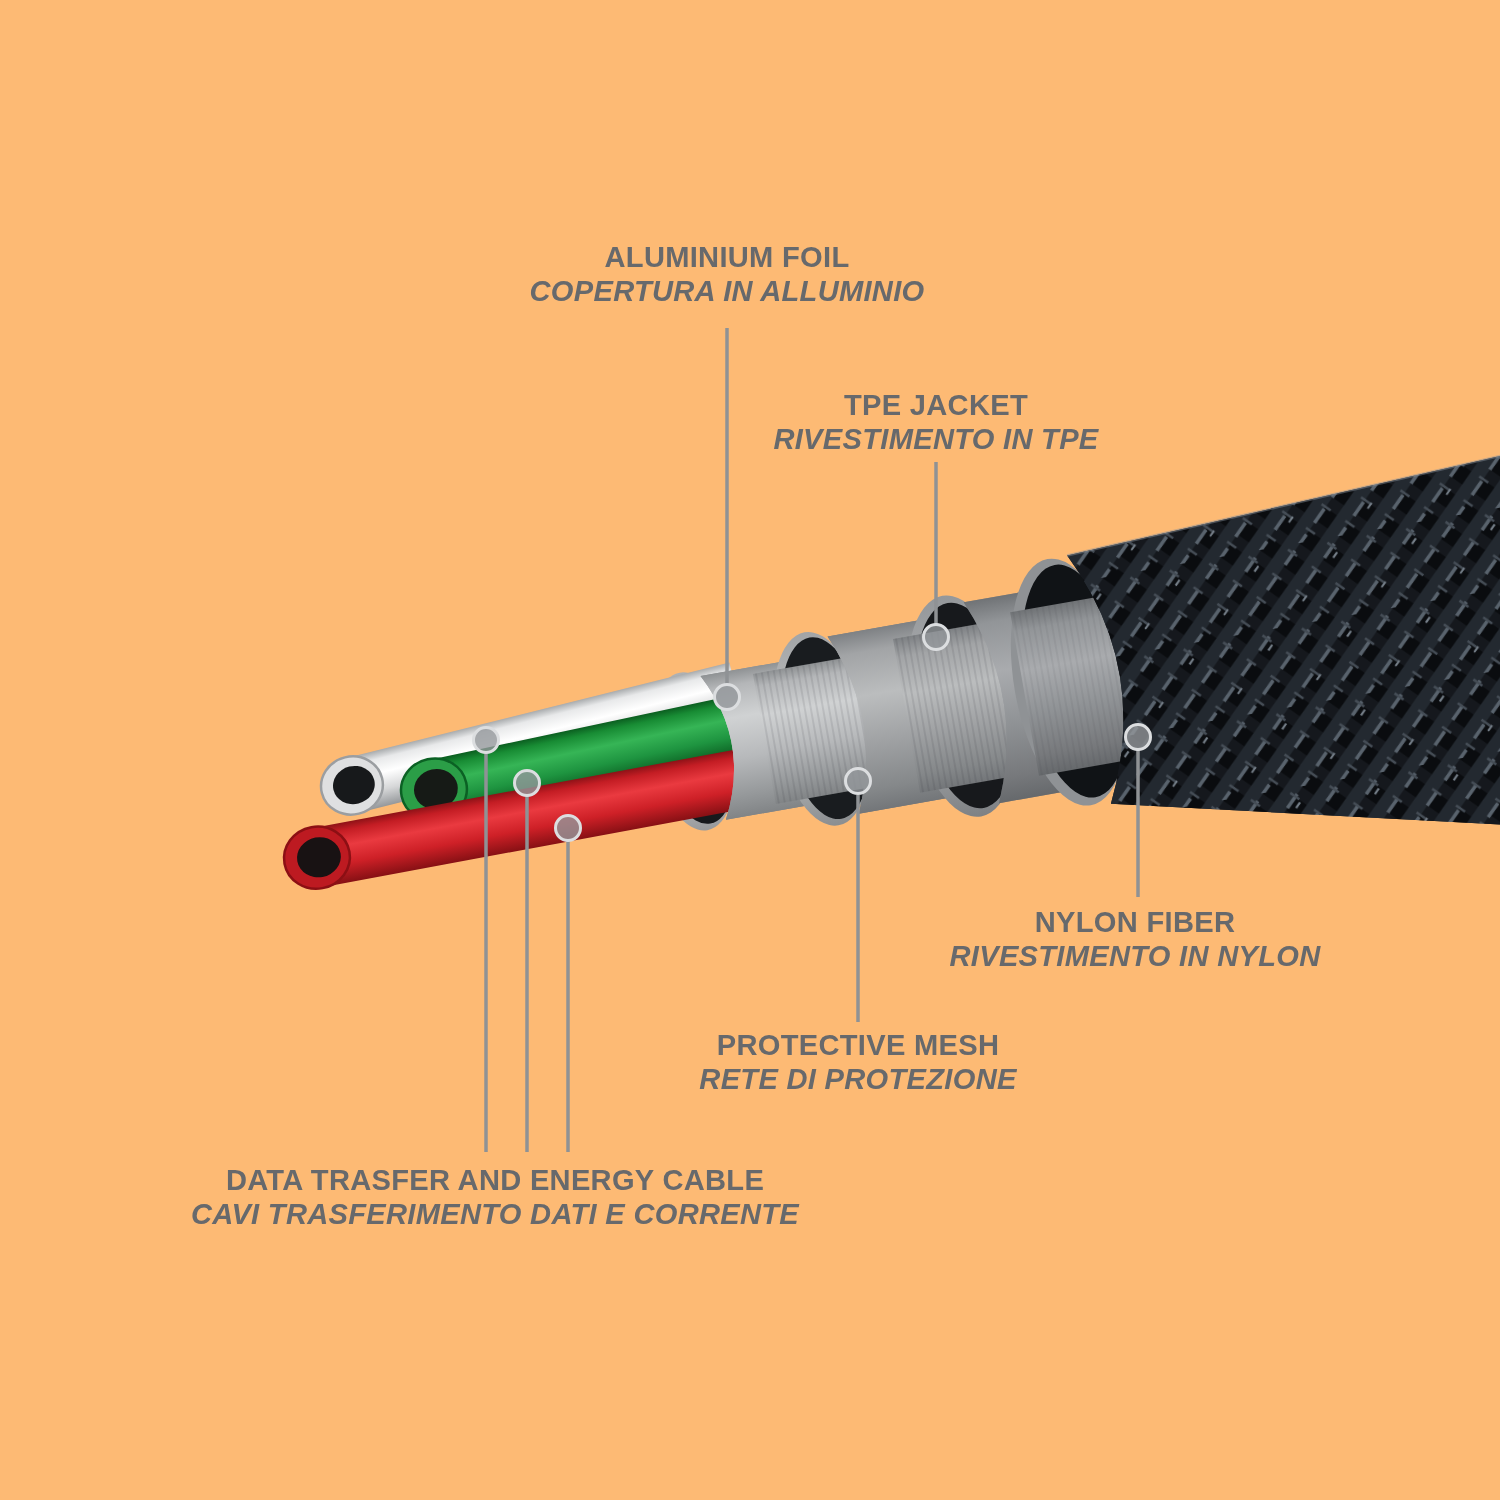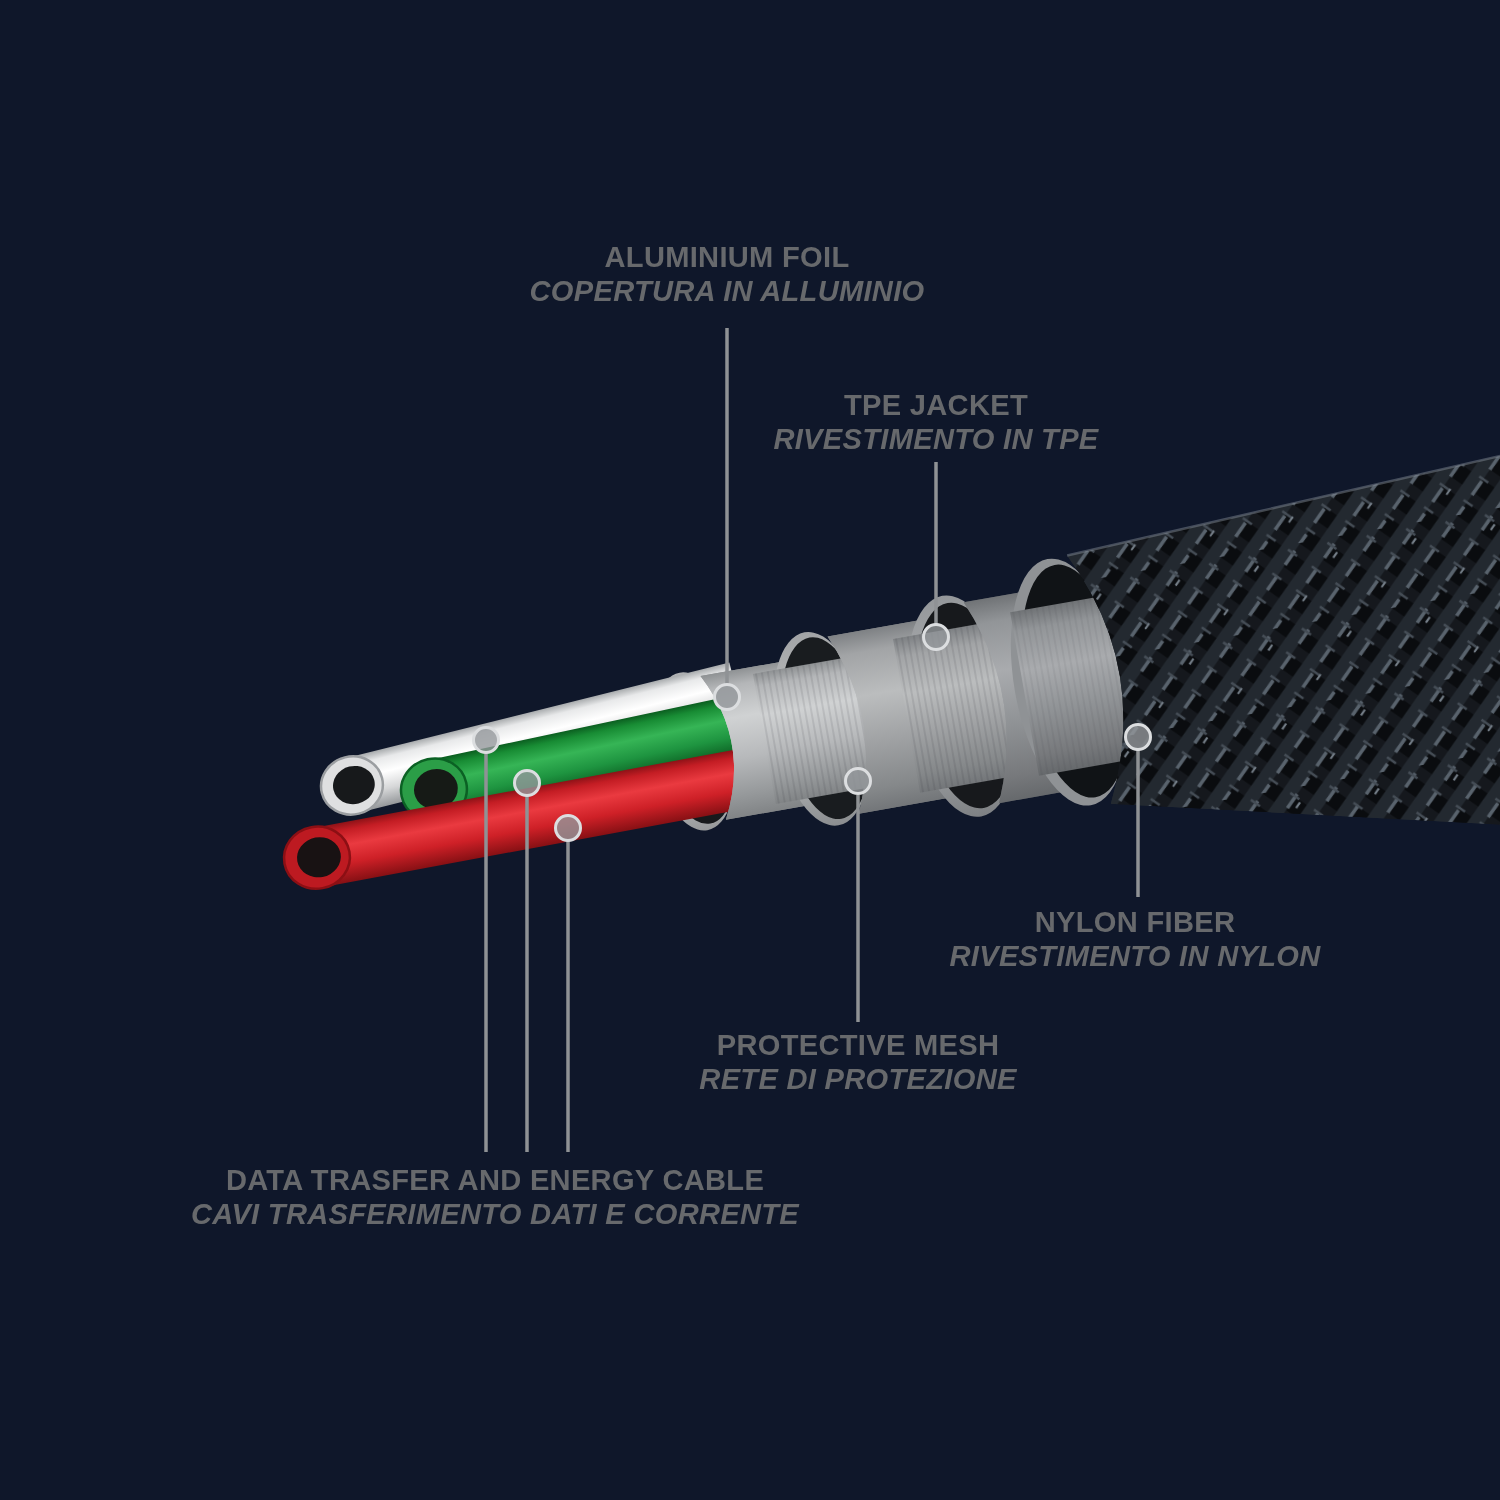--- a/index.html
+++ b/index.html
@@ -1,17 +1,17 @@
 <!DOCTYPE html>
 <html><head>
 <meta charset="utf-8">
 <style>
   html,body{margin:0;padding:0;background:#ffffff;}
   #canvas{
-    position:relative;width:1500px;height:1500px;background:#0f172a;
+    position:relative;width:1500px;height:1500px;background:#fdba74;
     overflow:hidden;font-family:"Liberation Sans",sans-serif;
   }
   #cable-svg{position:absolute;left:0;top:0;}
   .callout{
     position:absolute;text-align:center;white-space:nowrap;
     transform:translateX(-50%) scaleX(0.97);
     color:#67696c;font-weight:bold;font-size:30px;line-height:34px;
     letter-spacing:0.3px;
   }
   .callout .line2{font-style:italic;}

